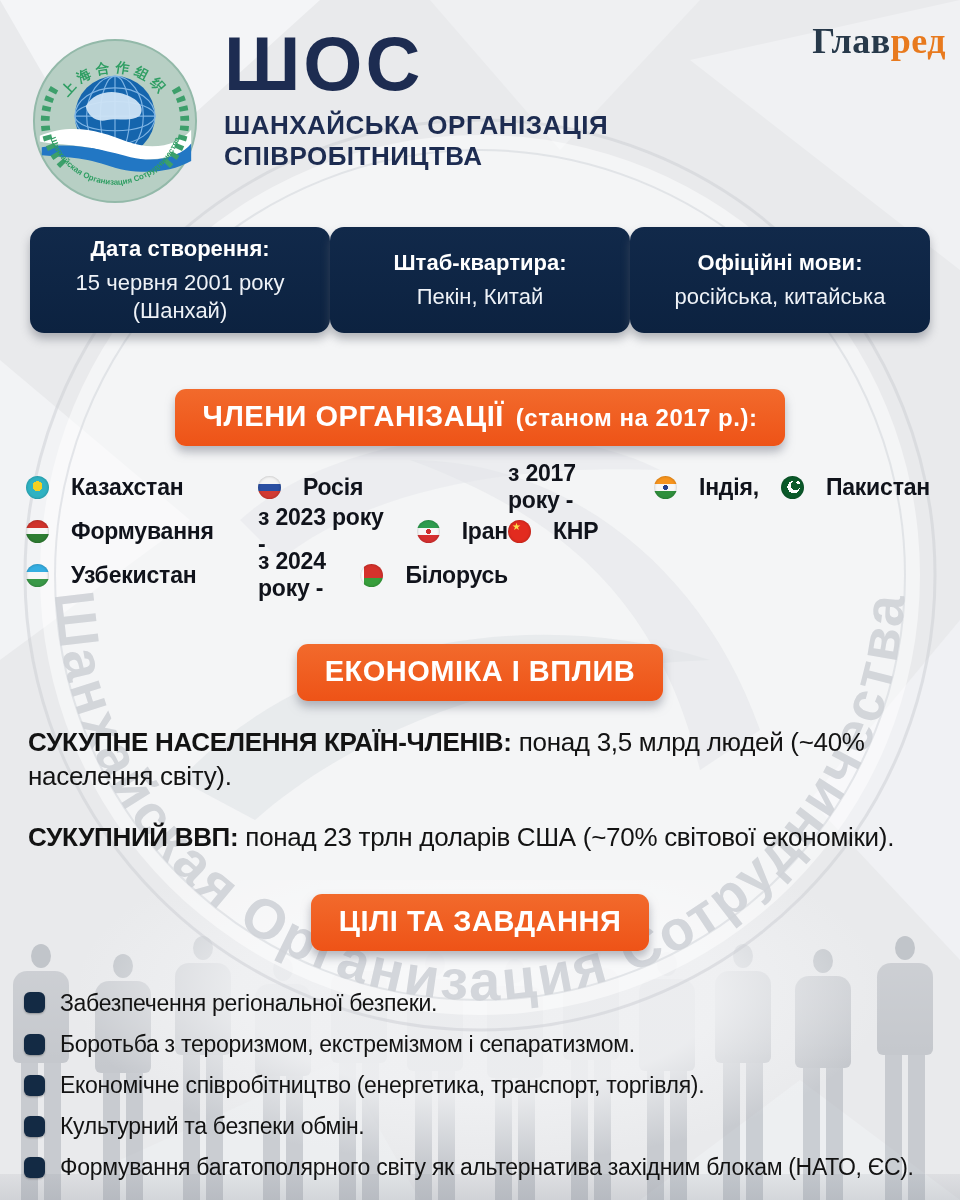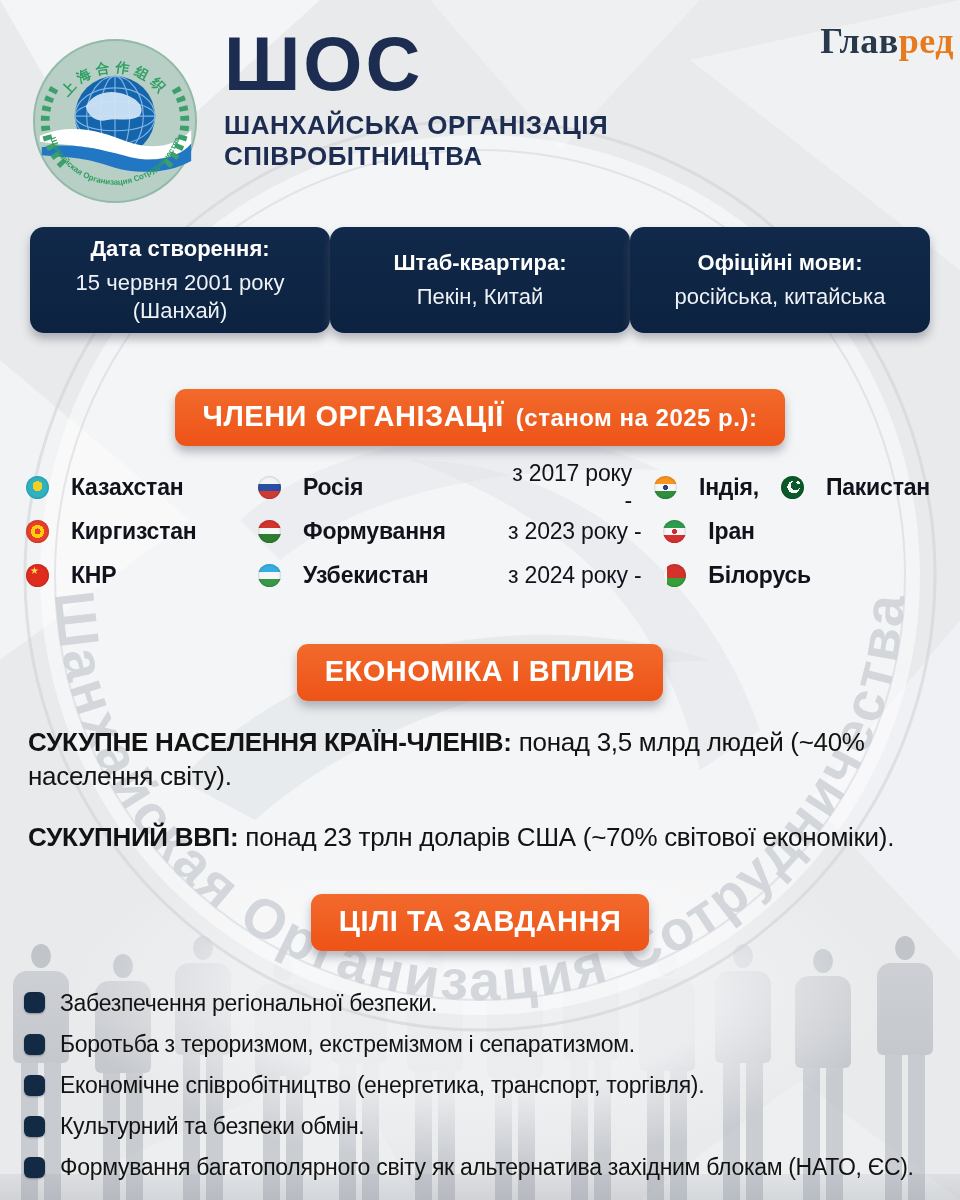--- a/index.html
+++ b/index.html
@@ -24,21 +24,21 @@
           background:linear-gradient(180deg,rgba(120,126,138,.10),rgba(120,126,138,.22));}
   .wm-svg{position:absolute;left:0;top:0;z-index:1;}
   
   .content{position:relative;z-index:2;}
   .header{position:relative;height:215px;}
   .sco-logo{position:absolute;left:32px;top:38px;}
   .title-block{padding:28px 0 0 224px;}
   .main-title{font-size:76px;font-weight:bold;color:#1d2c51;letter-spacing:3px;line-height:.95;}
   .sub-title{margin-top:10px;width:470px;font-size:26px;font-weight:bold;color:#1d2c51;
              letter-spacing:.5px;line-height:1.18;}
-  .brand{position:absolute;top:20px;right:6px;font-family:"Liberation Serif","DejaVu Serif",serif;
+  .brand{position:absolute;top:20px;right:14px;font-family:"Liberation Serif","DejaVu Serif",serif;
          font-weight:bold;font-size:36px;letter-spacing:.5px;}
   .brand .b1{color:#27394a;}
   .brand .b2{color:#e87a1e;}
   
   .cards{display:flex;margin:12px 30px 0;}
   .card{flex:1;height:106px;background:linear-gradient(180deg,#11294a,#0c2240);
         border-radius:14px;box-shadow:0 6px 10px rgba(95,100,110,.45);
         display:flex;flex-direction:column;justify-content:center;align-items:center;
         text-align:center;padding:6px 14px;box-sizing:border-box;}
   .card-label{color:#ffffff;font-weight:bold;font-size:22px;margin-bottom:7px;}
@@ -51,21 +51,21 @@
   .banner .big{font-size:29px;}
   .banner .note{font-size:24px;font-weight:bold;}
   .mt-members{margin-top:56px;}
   .mt-econ{margin-top:54px;}
   .mt-goals{margin-top:40px;}
   
   .members{margin:26px 30px 0 26px;display:grid;grid-template-columns:232px 250px 1fr;
            row-gap:14px;}
   .m-cell{display:flex;align-items:center;gap:22px;height:30px;
           font-size:23px;font-weight:bold;color:#10131b;letter-spacing:-.2px;}
-  .m-cell .prefix{font-weight:400;text-align:right;}
+  .m-cell .prefix{font-weight:700;}
   .flag{width:23px;height:23px;border-radius:50%;flex:none;position:relative;
         box-shadow:inset 0 0 3px rgba(0,0,0,.28);}
   .flag-kazakhstan{background:
       radial-gradient(circle at 50% 44%,#f3d021 0 5px,rgba(0,0,0,0) 5px),#2fb2c2;}
   .flag-kyrgyzstan{background:
       radial-gradient(circle at 50% 50%,#e8402d 0 3px,#ffcf0e 3px 6.5px,#e8402d 6.5px);}
   .flag-china{background:#e22b1f;}
   .flag-china::after{content:"★";position:absolute;left:4px;top:1px;color:#fbde4a;font-size:10px;}
   .flag-russia{background:linear-gradient(180deg,#f4f4f4 0 34%,#2a4fa2 34% 67%,#d23b33 67%);}
   .flag-tajikistan{background:linear-gradient(180deg,#d0342c 0 33%,#f7f7f7 33% 63%,#2e7d32 63%);}
@@ -248,21 +248,21 @@
       </div>
       <div class="card">
         <div class="card-label">Офіційні мови:</div>
         <div class="card-value">російська, китайська</div>
       </div>
     </div>
 
     <div class="banner-row mt-members">
       <div class="banner">
         <span class="big">ЧЛЕНИ ОРГАНІЗАЦІЇ</span>
-        <span class="note">(станом на 2025 р.):</span>
+        <span class="note">(станом на 2017 р.):</span>
       </div>
     </div>
 
     <div class="members">
 
       <div class="m-cell">
         <span class="flag flag-kazakhstan"></span>
         <span>Казахстан</span>
       </div>
       <div class="m-cell">
@@ -271,24 +271,20 @@
       </div>
       <div class="m-cell">
         <span class="prefix">з 2017 року -</span>
         <span class="flag flag-india"></span>
         <span>Індія,</span>
         <span class="flag flag-pakistan"></span>
         <span>Пакистан</span>
       </div>
 
       <div class="m-cell">
-        <span class="flag flag-kyrgyzstan"></span>
-        <span>Киргизстан</span>
-      </div>
-      <div class="m-cell">
         <span class="flag flag-tajikistan"></span>
         <span>Формування</span>
       </div>
       <div class="m-cell">
         <span class="prefix">з 2023 року -</span>
         <span class="flag flag-iran"></span>
         <span>Іран</span>
       </div>
 
       <div class="m-cell">

